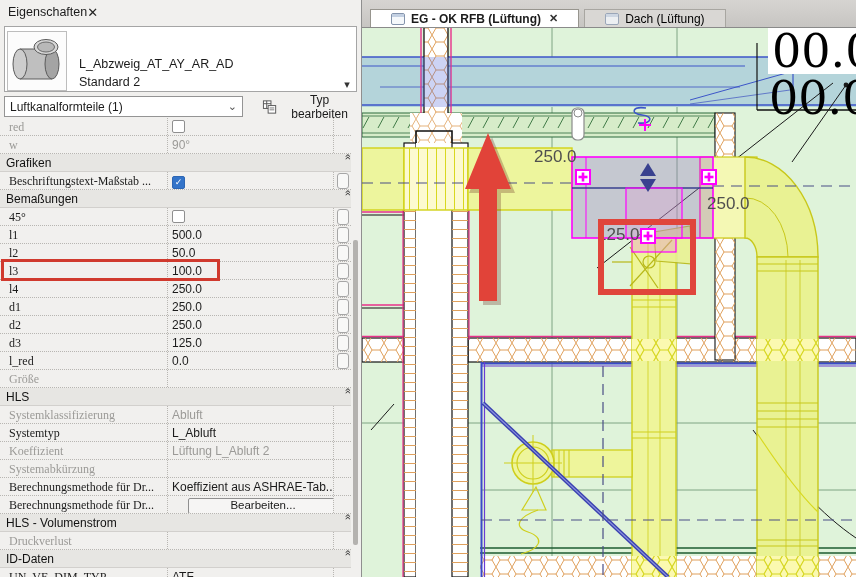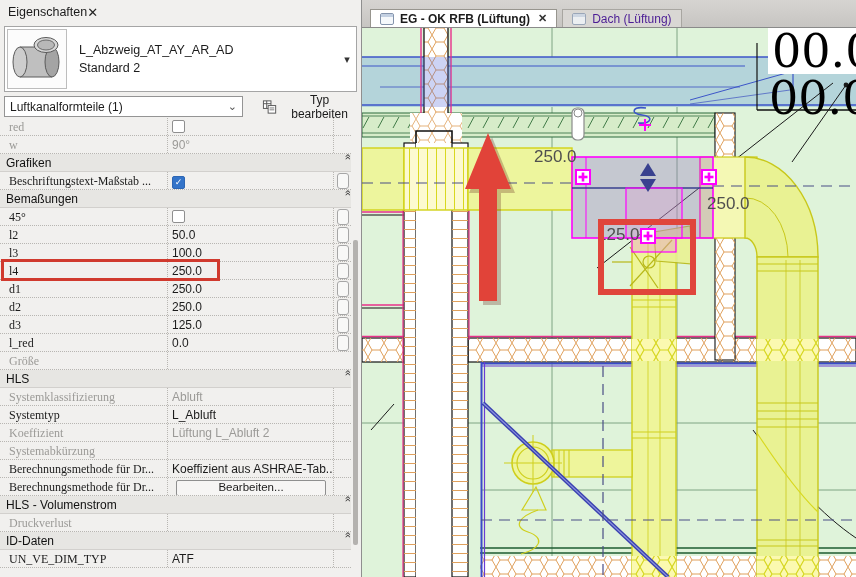--- a/index.html
+++ b/index.html
@@ -3,50 +3,50 @@
 <meta charset="utf-8">
 <style>
   html,body{margin:0;padding:0;}
   body{width:856px;height:577px;overflow:hidden;font-family:"Liberation Sans",sans-serif;background:#f1f0ee;}
   #app{position:relative;width:856px;height:577px;display:flex;}
 
   
   #panel{position:relative;width:362px;height:577px;background:#f1f0ee;border-right:1px solid #8f8f8f;box-sizing:border-box;flex:none;}
   #panel-title{height:24px;display:flex;align-items:center;justify-content:flex-start;padding:0 8px;font-size:12.5px;color:#1b1b1b;}
   #panel-close{font-size:13px;color:#222;cursor:default;}
-  #type-selector{position:absolute;left:4px;top:26px;width:353px;height:66px;background:#fff;border:1px solid #a5a5a5;box-sizing:border-box;display:flex;align-items:center;}
+  #type-selector{position:absolute;left:4px;top:26px;width:353px;height:66px;background:#fff;border:1px solid #a5a5a5;box-sizing:border-box;display:flex;align-items:flex-end;}
   #type-preview{width:60px;height:60px;margin-left:2px;border:1px solid #bdbdbd;box-sizing:border-box;background:#fdfdfd;flex:none;}
   #type-texts{flex:1;padding-left:12px;font-size:12.5px;color:#1b1b1b;line-height:18px;overflow:hidden;white-space:nowrap;}
   #type-dd{width:18px;font-size:11px;color:#333;text-align:center;flex:none;}
   #filter-row{position:absolute;left:4px;top:96px;width:353px;height:21px;display:flex;align-items:center;gap:11px;}
   #filter-select{width:252px;height:21px;background:#fff;border:1px solid #949494;box-sizing:border-box;font-size:12px;color:#1b1b1b;display:flex;align-items:center;justify-content:space-between;padding:0 5px;}
   #filter-chevron{color:#555;font-size:11px;}
   #edit-type-btn{display:flex;align-items:center;gap:5px;margin-left:8px;font-size:12px;color:#1b1b1b;background:transparent;border:none;padding:0;font-family:inherit;}
   
   #property-grid{position:absolute;left:0;top:118px;width:351px;height:459px;overflow:hidden;}
   .prow{display:flex;height:18px;box-sizing:border-box;border-bottom:1px dotted #b8b6b2;font-size:12px;line-height:16px;color:#1b1b1b;}
   .prow.dis{color:#9b9a97;}
   .c-l{width:168px;box-sizing:border-box;padding:1px 2px 0 9px;border-right:1px dotted #b8b6b2;white-space:nowrap;overflow:hidden;font-family:Liberation Serif, serif;}
   .c-v{width:166px;box-sizing:border-box;padding:1px 2px 0 4px;border-right:1px dotted #b8b6b2;white-space:nowrap;overflow:hidden;}
   .c-a{width:17px;display:flex;align-items:center;justify-content:center;}
   .prow.sec{background:#e7e6e3;border-bottom:1px solid #d2d0cd;justify-content:space-between;padding:1px 7px 12px 6px;color:#111;}
   .col-ic{display:inline-block;transform:rotate(-90deg);font-size:11px;color:#333;}
   .cb{display:inline-block;width:13px;height:13px;margin-top:1px;border:1px solid #8f8f8f;border-radius:2px;background:#fff;box-sizing:border-box;text-align:center;font-size:9px;line-height:11px;color:#fff;}
   .cb.on{background:#3474c9;border-color:#2d66b4;}
-  .mini{width:150px;height:16px;margin-left:4px;font-size:11.5px;font-family:inherit;color:#1b1b1b;background:#f6f5f4;border:1px solid #8f8f8f;border-radius:2px;padding:0;line-height:13px;}
+  .mini{width:150px;height:16px;margin-left:16px;font-size:11.5px;font-family:inherit;color:#1b1b1b;background:#f6f5f4;border:1px solid #8f8f8f;border-radius:2px;padding:0;line-height:13px;}
   .abtn{width:10px;height:14px;border:1px solid #a6a6a6;border-radius:3px;background:#f8f8f7;}
   #vscroll-thumb{position:absolute;right:3px;top:240px;width:5px;height:305px;background:#b4b2af;border-radius:2px;}
   #l3-highlight{position:absolute;left:1px;top:259px;width:219px;height:22px;border:3px solid #d03a2e;box-sizing:border-box;z-index:6;pointer-events:none;}
 
   
   #view{flex:1;display:flex;flex-direction:column;min-width:0;}
   #tabbar{height:28px;background:linear-gradient(#d6d4d1,#c7c5c2);display:flex;align-items:flex-end;padding-left:8px;border-bottom:1px solid #8a8a8a;box-sizing:border-box;flex:none;}
-  .tab{height:18px;display:flex;align-items:center;gap:6px;padding:0 9px;font-size:12px;color:#1b1b1b;box-sizing:border-box;white-space:nowrap;}
+  .tab{height:18px;display:flex;align-items:center;gap:6px;padding:0 20px;font-size:12px;color:#1b1b1b;box-sizing:border-box;white-space:nowrap;}
   .tab.active{background:#fff;border:1px solid #97958e;border-bottom:none;font-weight:700;}
-  .tab.inactive{background:#d9d7d4;border:1px solid #a8a6a1;border-bottom:none;margin-left:5px;color:#4c1d95;}
+  .tab.inactive{background:#d9d7d4;border:1px solid #a8a6a1;border-bottom:none;margin-left:5px;color:#000000;}
   .tab-close{font-weight:700;font-size:11px;color:#333;margin-left:2px;}
   #canvas-wrap{position:relative;width:494px;height:549px;}
   svg text{font-family:"Liberation Sans",sans-serif;}
   .dimtxt{fill:#4f4f4f;font-size:17px;}
   .bigdim{font-family:"DejaVu Serif",serif;font-size:46px;fill:#000;}
 </style>
 </head>
 <body>
 
 <div id="app">
@@ -122,20 +122,27 @@
           <span class="col-ic">»</span>
         </div>
         <div class="prow">
           <div class="c-l">45°</div>
           <div class="c-v"><span class="cb"></span></div>
           <div class="c-a">
             <span class="abtn"></span>
           </div>
         </div>
         <div class="prow">
+          <div class="c-l">l1</div>
+          <div class="c-v">500.0</div>
+          <div class="c-a">
+            <span class="abtn"></span>
+          </div>
+        </div>
+        <div class="prow">
           <div class="c-l">l2</div>
           <div class="c-v">50.0</div>
           <div class="c-a">
             <span class="abtn"></span>
           </div>
         </div>
         <div class="prow">
           <div class="c-l">l3</div>
           <div class="c-v">100.0</div>
           <div class="c-a">

